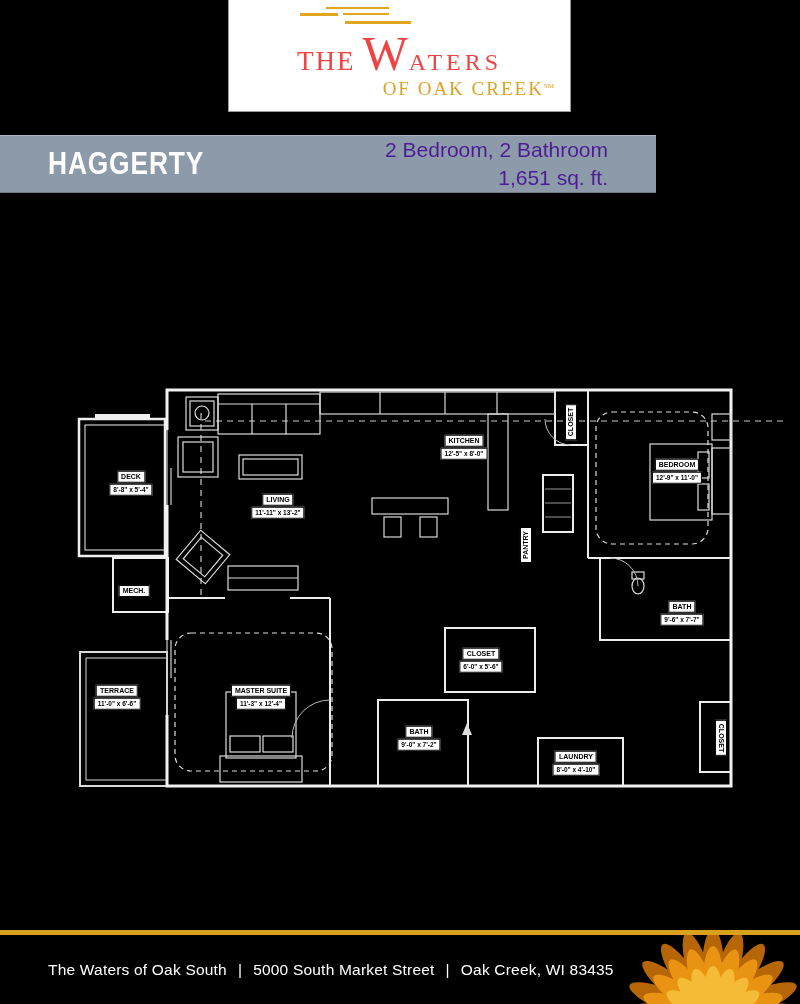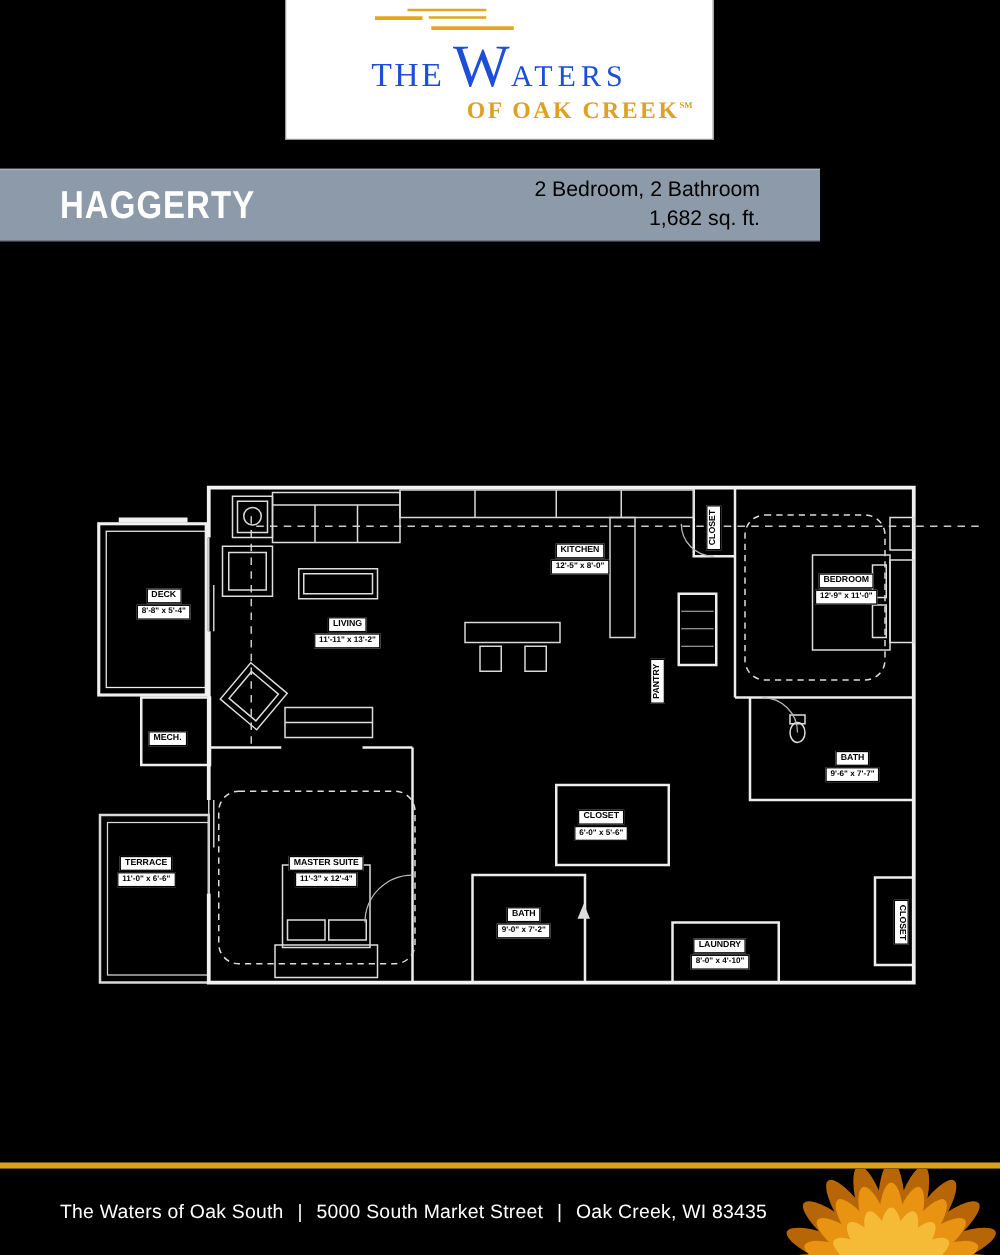--- a/index.html
+++ b/index.html
@@ -8,35 +8,35 @@
 
   
   .logo-card{position:absolute;left:228px;top:0;width:343px;height:112px;background:#fff;
              border:1px solid #9a9a9a;border-top:none;box-sizing:border-box;}
   .gold-line{position:absolute;background:#E2A71F;}
   .gl1{left:97px;top:7px;width:63px;height:2px;}
   .gl2a{left:71px;top:13px;width:38px;height:3px;}
   .gl2b{left:114px;top:13px;width:46px;height:2px;}
   .gl3{left:116px;top:21px;width:66px;height:3px;}
   .brand-row{position:absolute;left:0;right:0;top:26px;display:flex;justify-content:center;
-             align-items:baseline;font-family:"Liberation Serif",serif;color:#1d4ed8;}
+             align-items:baseline;font-family:"Liberation Serif",serif;color:#ef4444;}
   .brand-the{font-size:27px;letter-spacing:2px;margin-right:7px;}
   .brand-w{font-size:48px;letter-spacing:1px;}
   .brand-aters{font-size:24px;letter-spacing:4px;}
   .brand-sub{position:absolute;right:16px;top:78px;font-family:"Liberation Serif",serif;
-             font-weight:bold;color:#DFA125;font-size:19px;letter-spacing:2px;}
+             font-weight:normal;color:#DFA125;font-size:19px;letter-spacing:2px;}
   .brand-sub sup{font-size:7px;letter-spacing:0;}
 
   
   .banner{position:absolute;left:0;top:135px;width:656px;height:58px;background:#8D9AA9;
           border-top:1px solid #aab5c1;border-bottom:1px solid #6e7a88;box-sizing:border-box;
           display:flex;align-items:center;justify-content:space-between;padding:0 48px;}
   .plan-name{color:#fff;font-size:31px;font-weight:bold;letter-spacing:1px;
              transform:scaleX(.85);transform-origin:left center;}
-  .plan-specs{color:#000000;font-size:17px;text-align:right;line-height:1.35;margin-left:12px;}
+  .plan-specs{color:#4c1d95;font-size:21px;text-align:right;line-height:1.35;margin-left:12px;}
 
   
   .plan-layer{position:absolute;left:0;top:0;width:800px;height:1004px;z-index:1;}
   .rlabel{position:absolute;z-index:3;display:flex;flex-direction:column;align-items:center;
           transform:translate(-50%,-50%);}
   .rlabel.vert{transform:translate(-50%,-50%) rotate(-90deg);}
   .rlabel.vert-cw{transform:translate(-50%,-50%) rotate(90deg);}
   .chip{background:#fff;color:#000;border:1px solid #000;padding:1px 3px;white-space:nowrap;
         font-size:7px;font-weight:bold;line-height:1.15;}
   .chip.dims{font-size:6.5px;font-weight:600;margin-top:1px;}
@@ -67,21 +67,21 @@
     </div>
     <div class="brand-sub">
       <span>OF OAK CREEK</span><sup>SM</sup>
     </div>
   </div>
 
   <div class="banner">
     <div class="plan-name">HAGGERTY</div>
     <div class="plan-specs">
       <div>2 Bedroom, 2 Bathroom</div>
-      <div>1,682 sq. ft.</div>
+      <div>1,651 sq. ft.</div>
     </div>
   </div>
 
   <svg class="plan-layer" viewBox="0 0 800 1004" xmlns="http://www.w3.org/2000/svg">
 
     <g stroke="#c9c9c9" stroke-width="1.2" stroke-dasharray="6 5" fill="none">
       <line x1="205" y1="421" x2="788" y2="421"></line>
       <line x1="201" y1="413" x2="201" y2="600"></line>
     </g>
 

